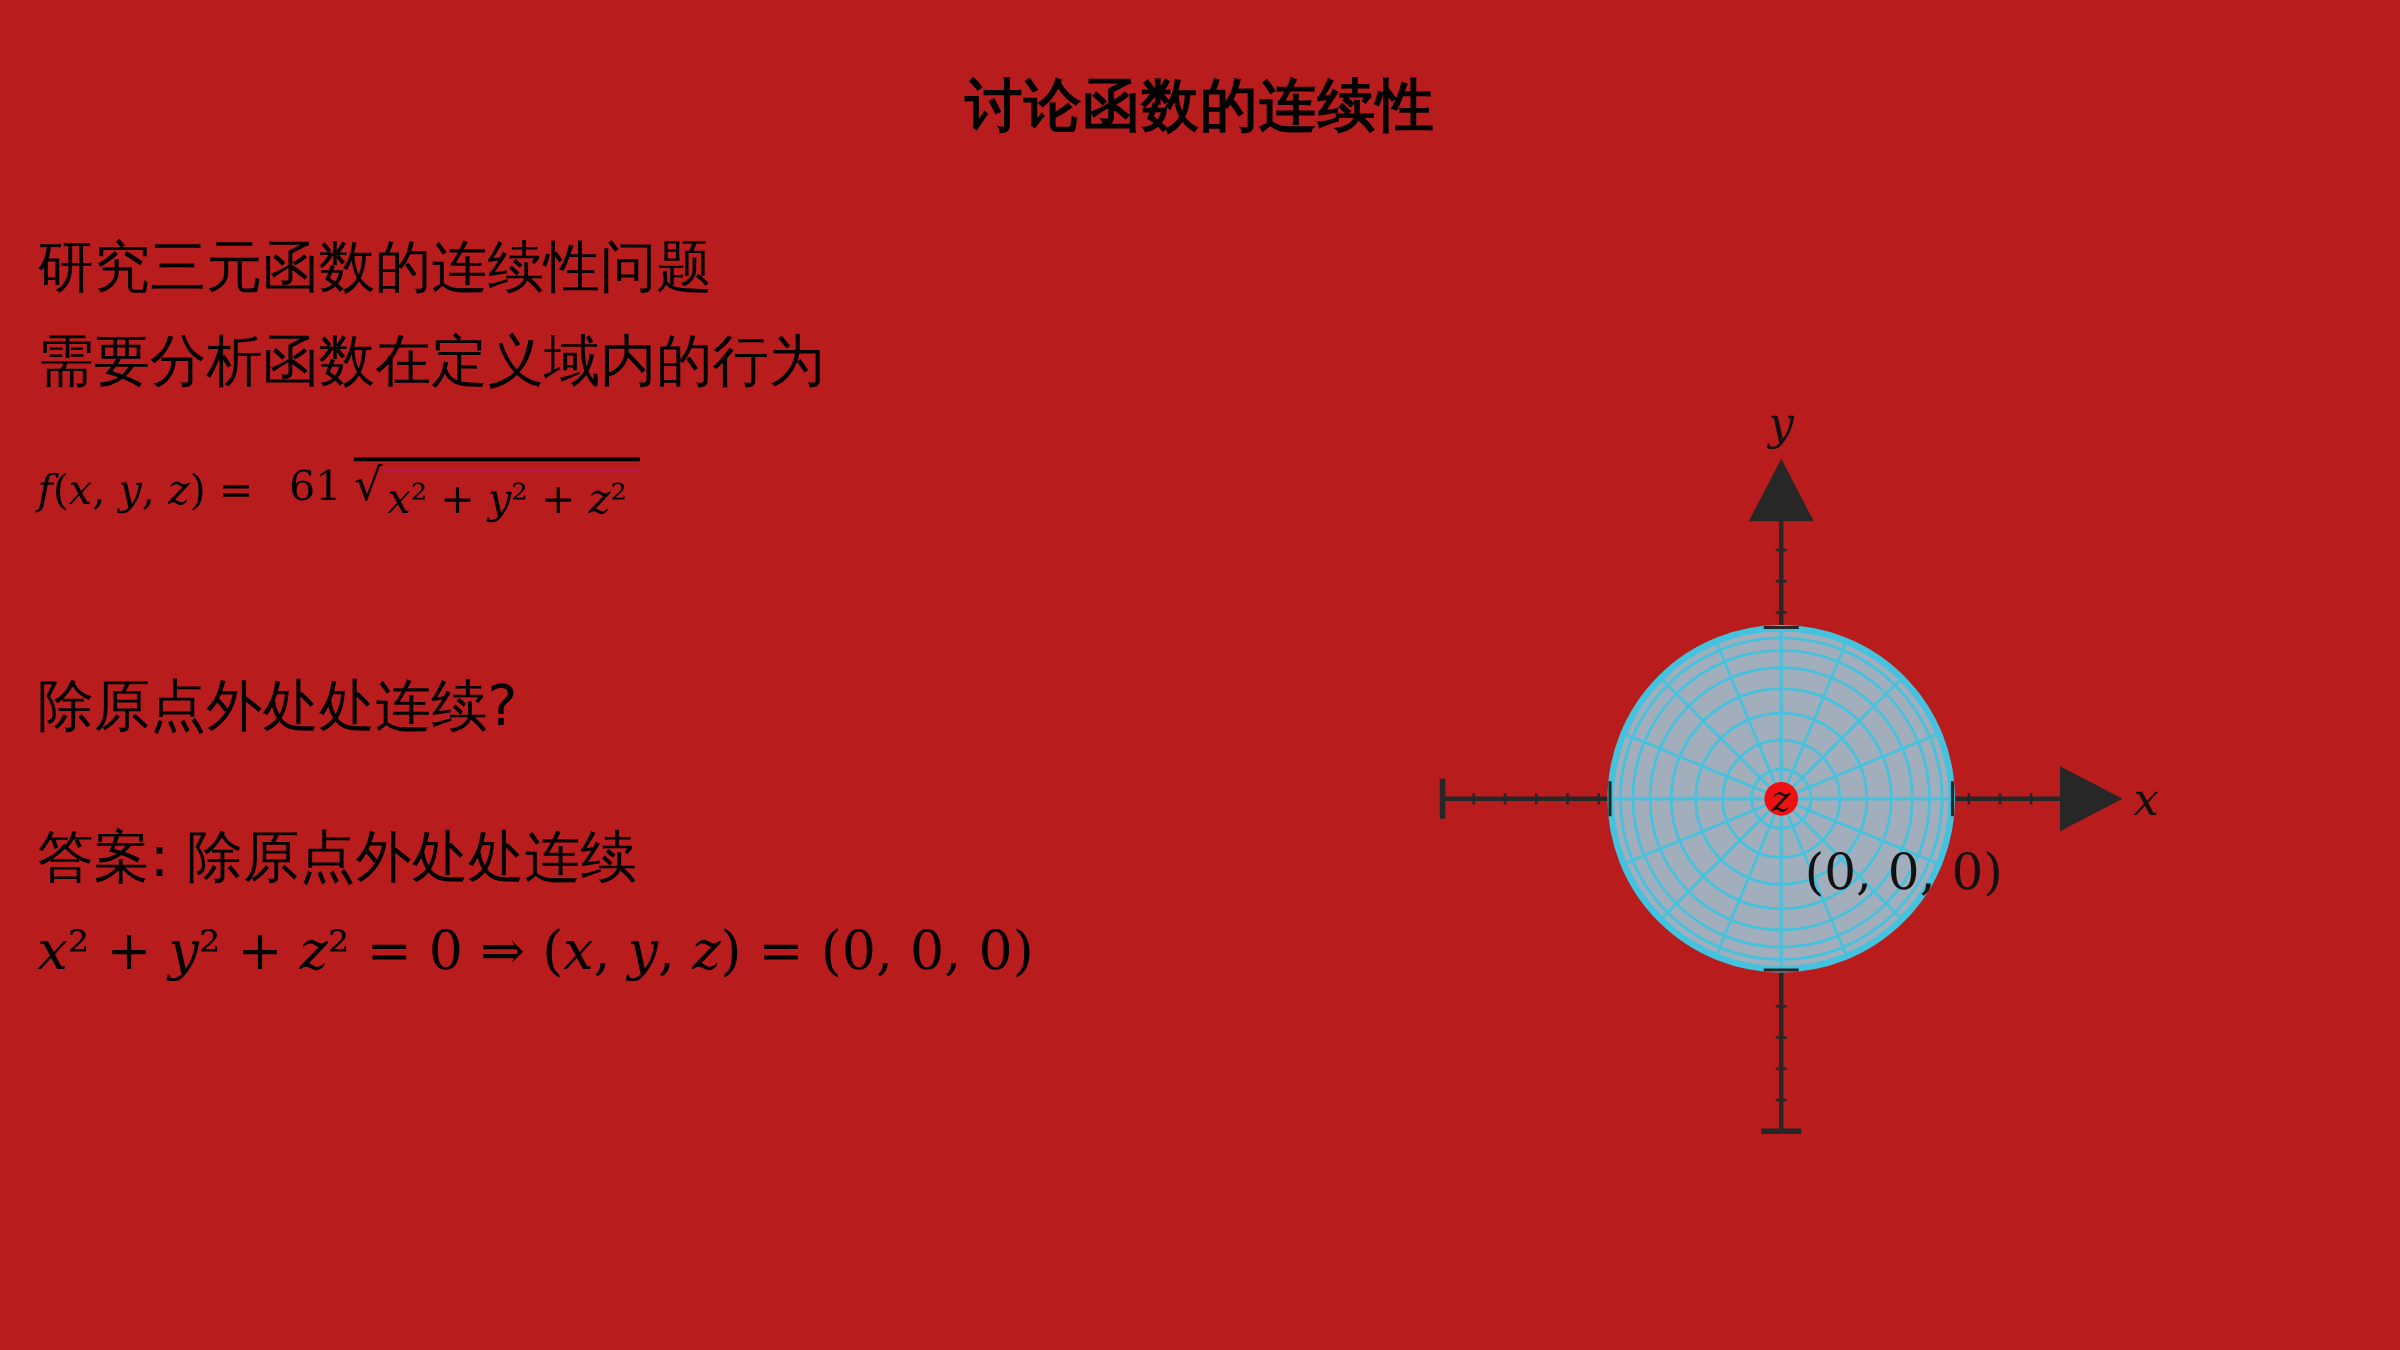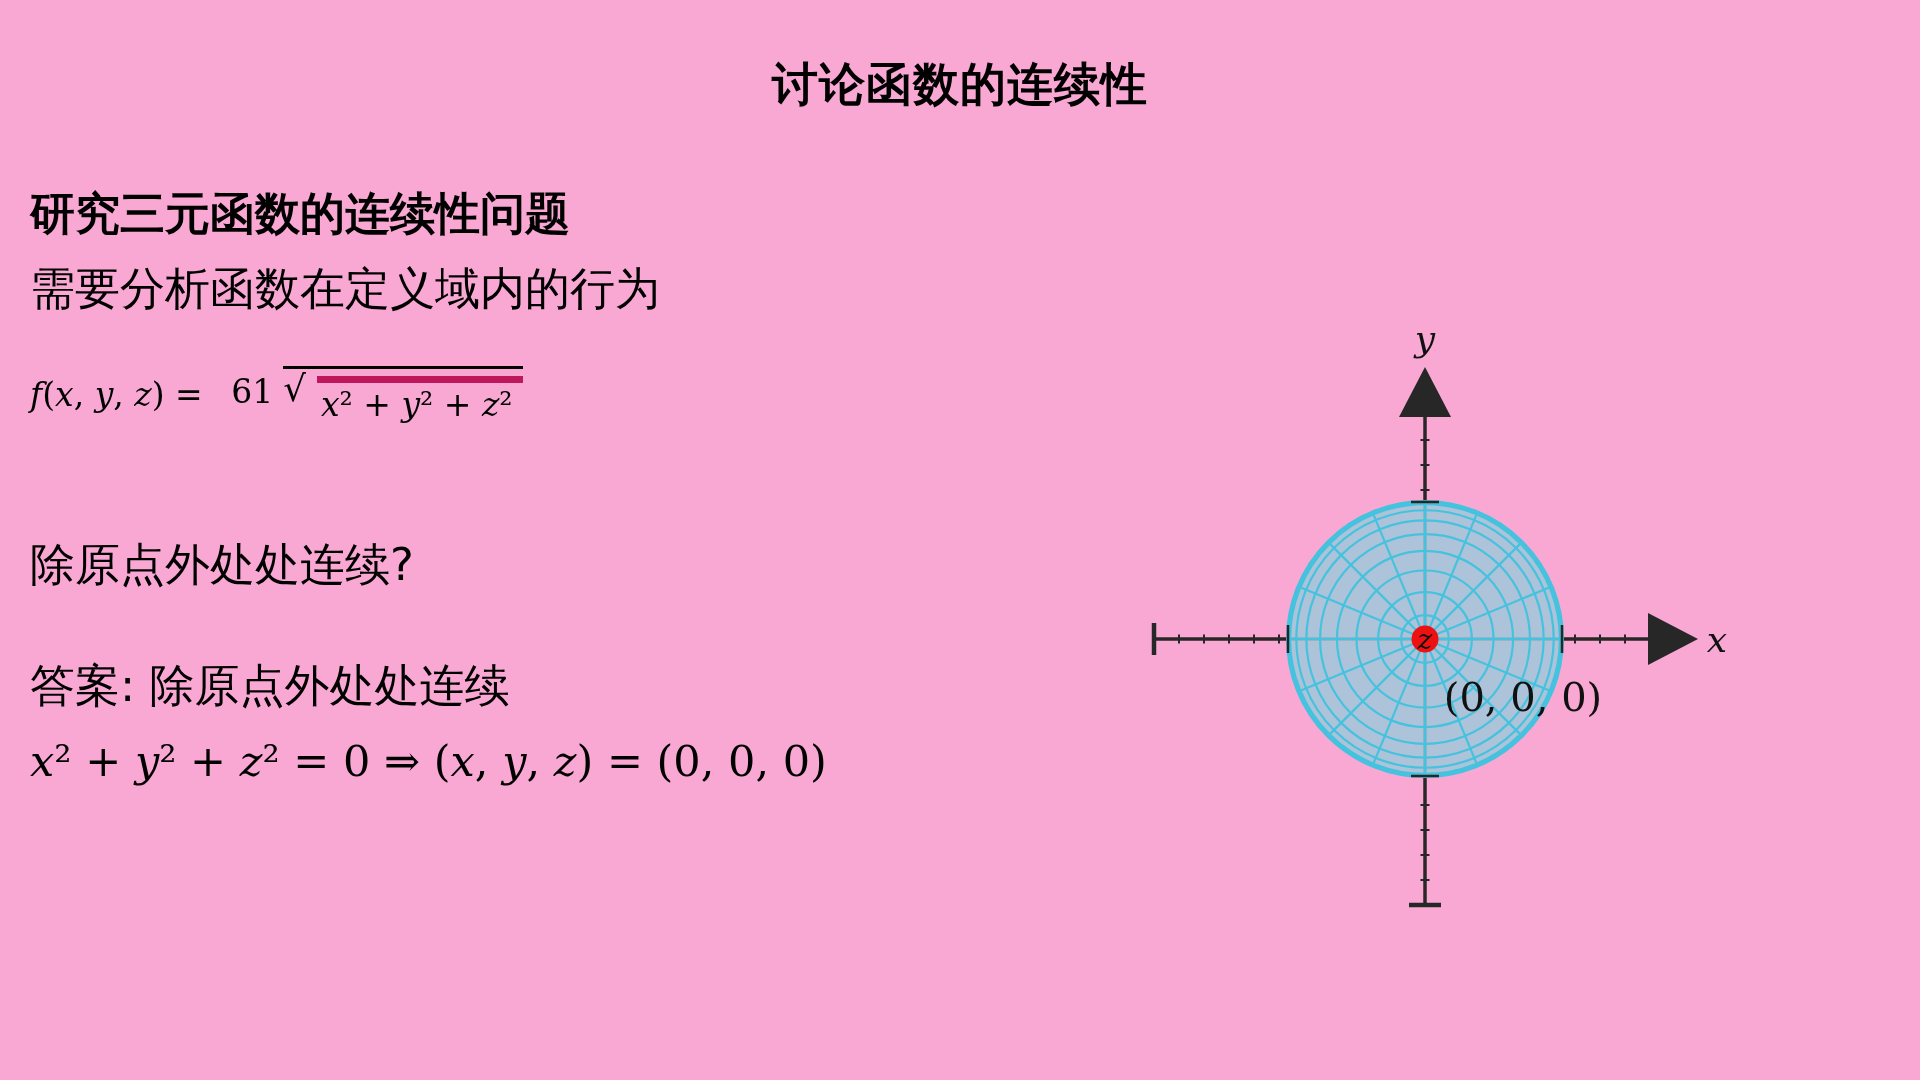--- a/index.html
+++ b/index.html
@@ -1,33 +1,33 @@
 <!DOCTYPE html>
 <html><head>
 <meta charset="utf-8">
 <style>
   html,body{margin:0;padding:0;background:#fff;}
-  .page{position:relative;width:1920px;height:1080px;background:#f9a8d4;overflow:hidden;
+  .page{position:relative;width:1920px;height:1080px;background:#b91c1c;overflow:hidden;
         font-family:"DejaVu Sans","Liberation Sans",sans-serif;color:#000;}
   .title{position:absolute;top:54px;left:0;width:100%;text-align:center;
          font-size:46px;font-weight:700;letter-spacing:1px;}
   .tline{position:absolute;left:30px;font-size:45px;line-height:1.15;white-space:nowrap;}
-  #line1{top:188px;font-weight:bold;}
+  #line1{top:188px;}
   #line2{top:263px;}
   #question{top:539px;}
   #answer{top:660px;}
   .math{font-family:"DejaVu Serif","Liberation Serif",serif;white-space:pre;}
   .mi{font-style:italic;}
   #formula1{position:absolute;left:30px;top:366px;display:flex;align-items:center;font-size:33px;}
   .lhs{white-space:pre;}
   .frac{display:inline-flex;flex-direction:row;align-items:center;margin-left:8px;}
   .num{padding:0 10px 7px;line-height:1;}
   .den{border-top:3px solid #000;padding-top:7px;display:flex;align-items:flex-start;line-height:1;}
   .sqrt-sign{font-size:1.08em;line-height:0.9;margin-top:-3px;}
-  .radicand{border-top:7px solid #be185d;padding:5px 10px 2px 4px;line-height:1;white-space:pre;margin-left:11px;}
+  .radicand{border-top:1px solid #be185d;padding:5px 10px 2px 4px;line-height:1;white-space:pre;}
   #formula2{position:absolute;left:30px;top:736px;font-size:43px;}
   #diagram{position:absolute;left:1100px;top:300px;width:680px;height:640px;}
   .axlbl{font-family:"DejaVu Serif","Liberation Serif",serif;font-style:italic;font-size:36px;text-anchor:middle;fill:#111;}
   .zlbl{font-family:"DejaVu Serif","Liberation Serif",serif;font-style:italic;font-size:28px;text-anchor:middle;fill:#111;}
   .orlbl{font-family:"DejaVu Serif","Liberation Serif",serif;font-size:40px;text-anchor:middle;fill:#111;}
 </style>
 </head>
 <body>
 
 <div class="page">

